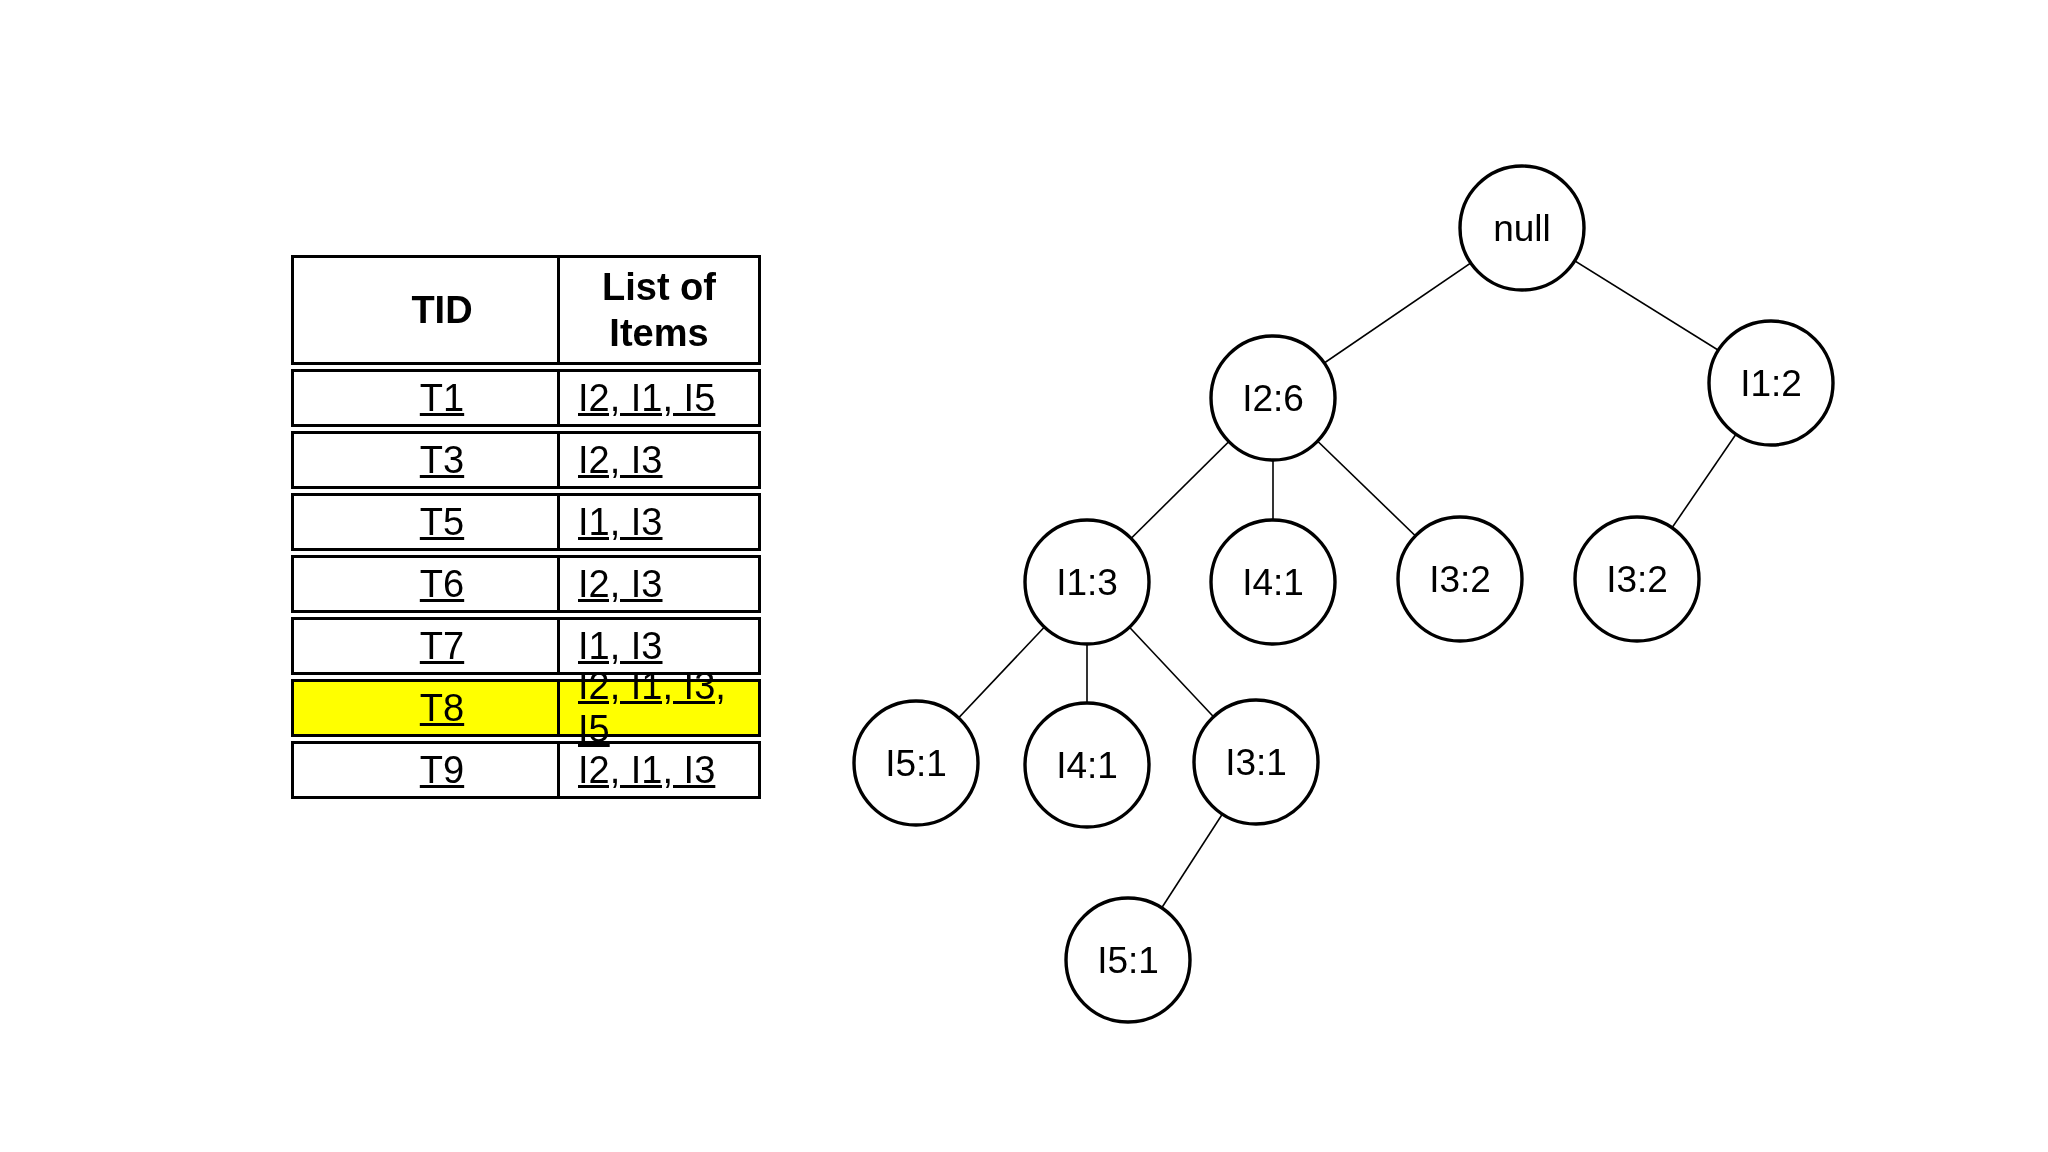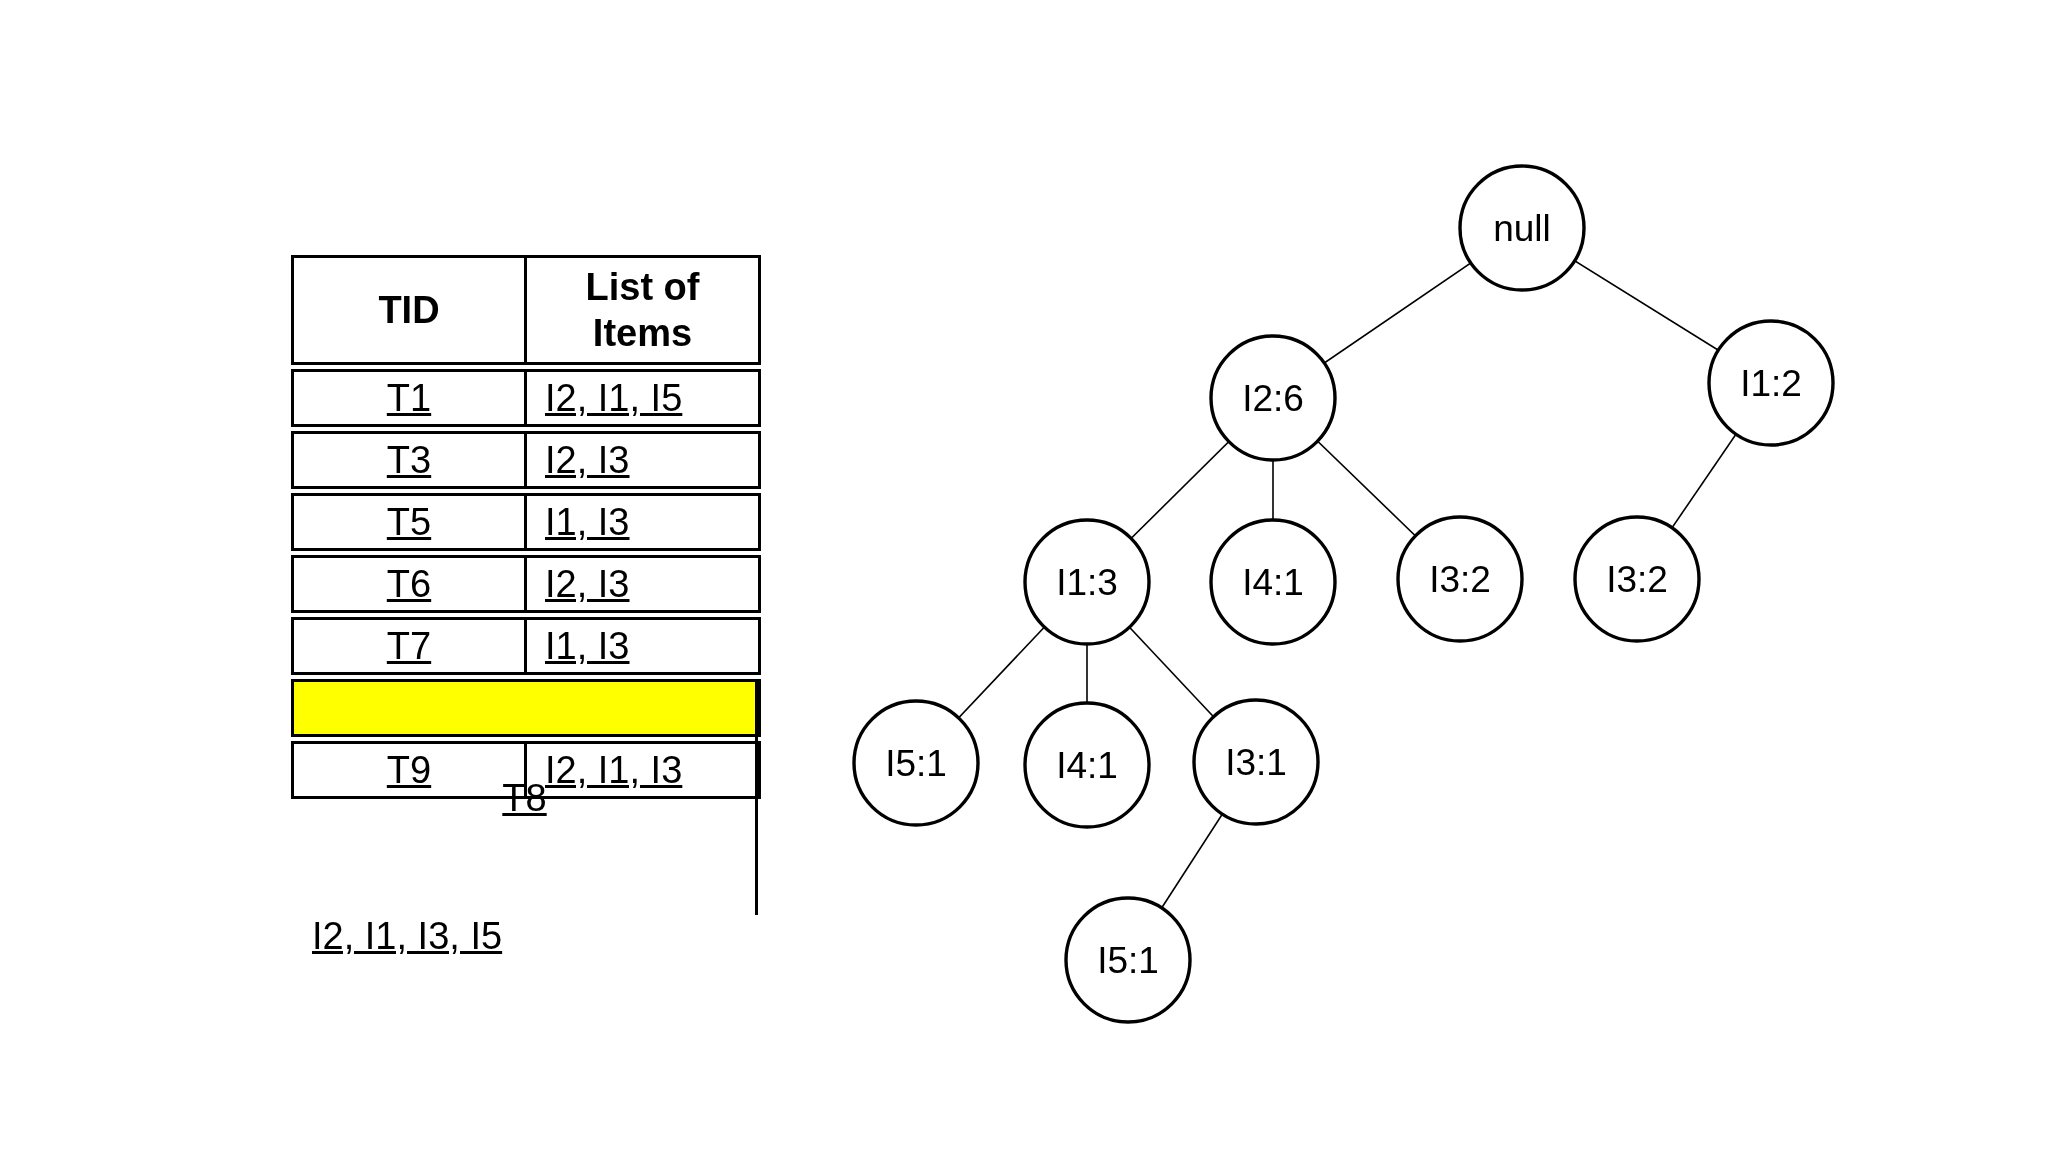--- a/index.html
+++ b/index.html
@@ -24,38 +24,39 @@
   .trow.body-row { height: 58px; margin-top: 4px; text-decoration: underline; }
   .tcell {
     display: flex;
     align-items: center;
   }
   .tcell.tid-col {
     flex: 0 0 233px;
     justify-content: center;
     border-right: 3px solid #000;
     text-align: center;
+    margin-left: 33px;
   }
   .tcell.items-col {
     flex: 1 1 auto;
     justify-content: flex-start;
     padding-left: 18px;
   }
   .header-row .tcell {
     font-weight: bold;
     font-size: 38px;
     line-height: 1.22;
     justify-content: center;
     text-align: center;
   }
   .header-row .tcell.items-col {
     padding: 16px 34px;
   }
   .body-row .tcell { font-size: 38px; }
-  .row-highlight { background: #ffff00; flex-direction: column; }
+  .row-highlight { background: #ffff00; }
 
   
   .tree-svg { position: absolute; left: 0; top: 0; }
   .edge { stroke: #000; stroke-width: 1.6; }
   .node-circle { fill: #ffffff; stroke: #000000; stroke-width: 3.4; }
   .node-label {
     font-family: "Liberation Sans", "DejaVu Sans", sans-serif;
     font-size: 37px;
     fill: #000;
     text-anchor: middle;

